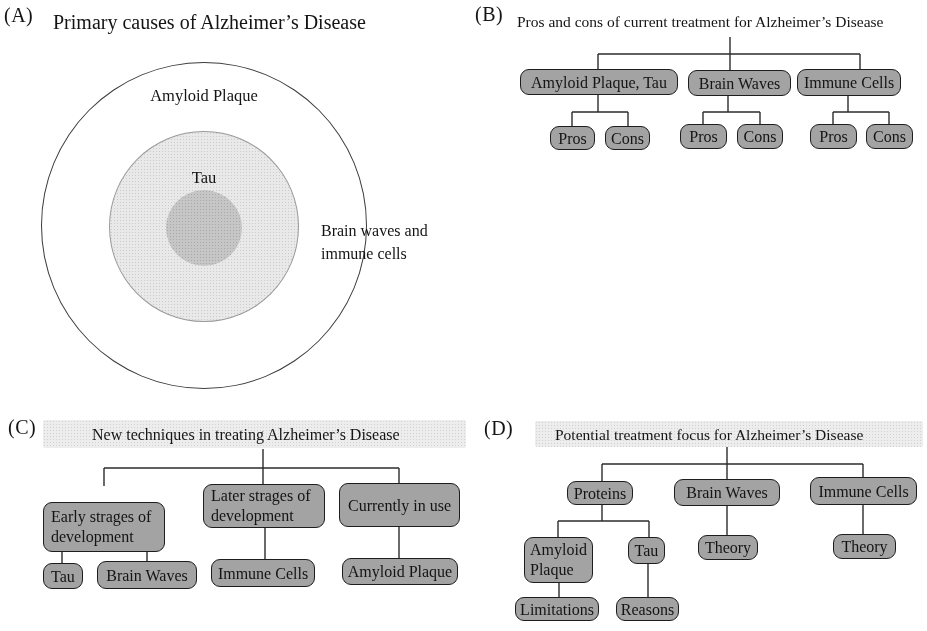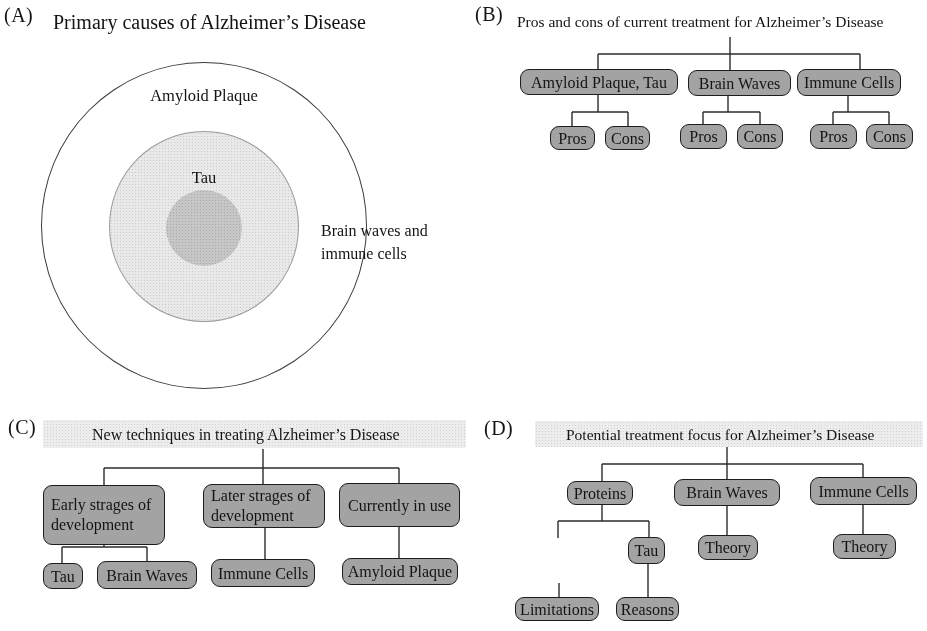--- a/index.html
+++ b/index.html
@@ -117,43 +117,47 @@
   <div class="node" style="left:605px;top:126px;width:45px;height:24px;">Cons</div>
   <div class="node" style="left:680px;top:124px;width:47px;height:25px;">Pros</div>
   <div class="node" style="left:737px;top:124px;width:46px;height:25px;">Cons</div>
   <div class="node" style="left:810px;top:124px;width:47px;height:25px;">Pros</div>
   <div class="node" style="left:866px;top:124px;width:47px;height:25px;">Cons</div>
 
   <div class="plabel" style="left:8px;top:416px;">(C)</div>
   <div class="band" style="left:43px;top:420px;width:423px;height:28px;"></div>
   <div class="ptitle" style="left:92px;top:426px;font-size:16px;">New techniques in treating Alzheimer’s Disease</div>
 
-  <div class="node ml" style="left:43px;top:485px;width:122px;height:60px;">
+  <div class="node ml" style="left:43px;top:502px;width:122px;height:50px;">
     <span>Early strages of</span>
     <span>development</span>
   </div>
   <div class="node ml" style="left:203px;top:484px;width:122px;height:44px;">
     <span>Later strages of</span>
     <span>development</span>
   </div>
   <div class="node" style="left:339px;top:483px;width:121px;height:44px;">Currently in use</div>
 
   <div class="node" style="left:43px;top:563px;width:40px;height:26px;">Tau</div>
   <div class="node" style="left:97px;top:561px;width:100px;height:28px;">Brain Waves</div>
   <div class="node" style="left:211px;top:559px;width:104px;height:28px;">Immune Cells</div>
   <div class="node" style="left:342px;top:558px;width:116px;height:27px;">Amyloid Plaque</div>
 
   <div class="plabel" style="left:484px;top:417px;">(D)</div>
   <div class="band" style="left:535px;top:421px;width:388px;height:26px;"></div>
-  <div class="ptitle" style="left:555px;top:426px;font-size:15.5px;margin-left:11px;">Potential treatment focus for Alzheimer’s Disease</div>
+  <div class="ptitle" style="left:555px;top:426px;font-size:15.5px;">Potential treatment focus for Alzheimer’s Disease</div>
 
   <div class="node" style="left:567px;top:481px;width:66px;height:24px;">Proteins</div>
   <div class="node" style="left:674px;top:479px;width:106px;height:27px;">Brain Waves</div>
   <div class="node" style="left:810px;top:477px;width:107px;height:28px;">Immune Cells</div>
 
+  <div class="node ml" style="left:524px;top:537px;width:69px;height:46px;padding-left:5px;">
+    <span>Amyloid</span>
+    <span>Plaque</span>
+  </div>
   <div class="node" style="left:628px;top:537px;width:37px;height:27px;">Tau</div>
   <div class="node" style="left:698px;top:535px;width:60px;height:25px;">Theory</div>
   <div class="node" style="left:833px;top:534px;width:63px;height:25px;">Theory</div>
 
   <div class="node" style="left:515px;top:597px;width:84px;height:24px;">Limitations</div>
   <div class="node" style="left:616px;top:597px;width:63px;height:24px;">Reasons</div>
 
 </div>
 
 </body></html>

